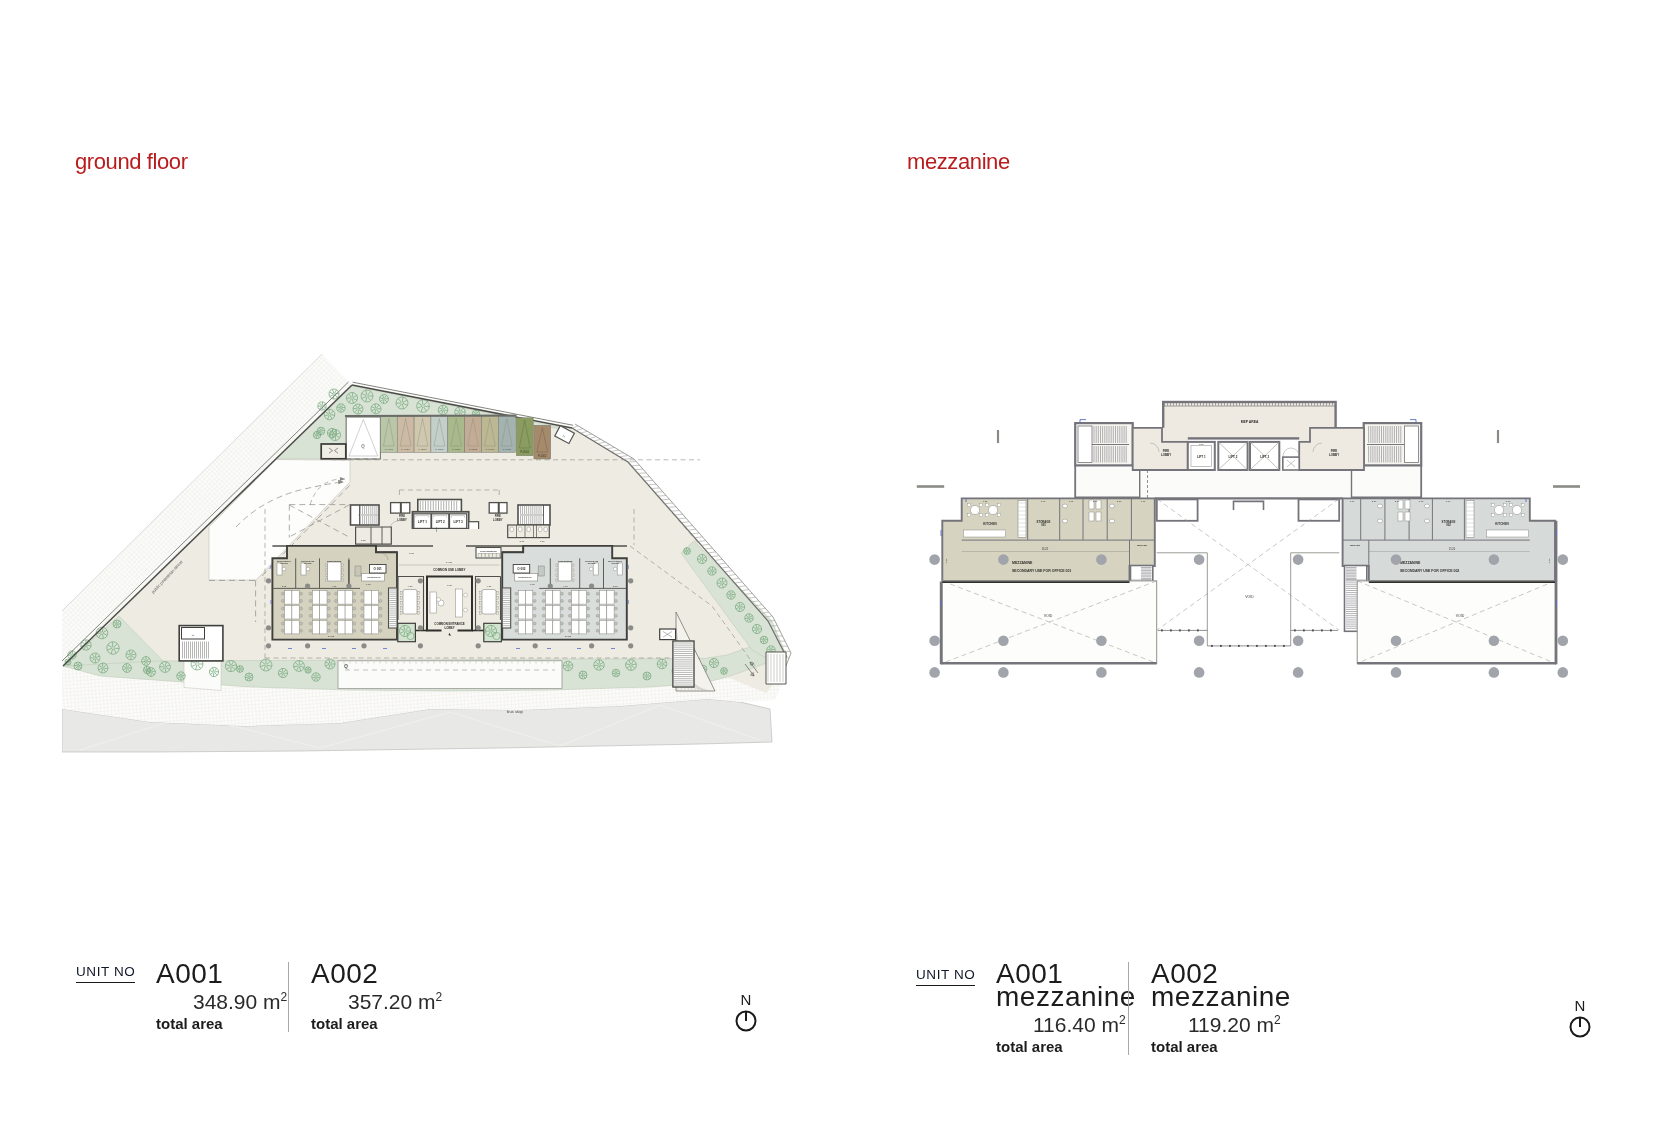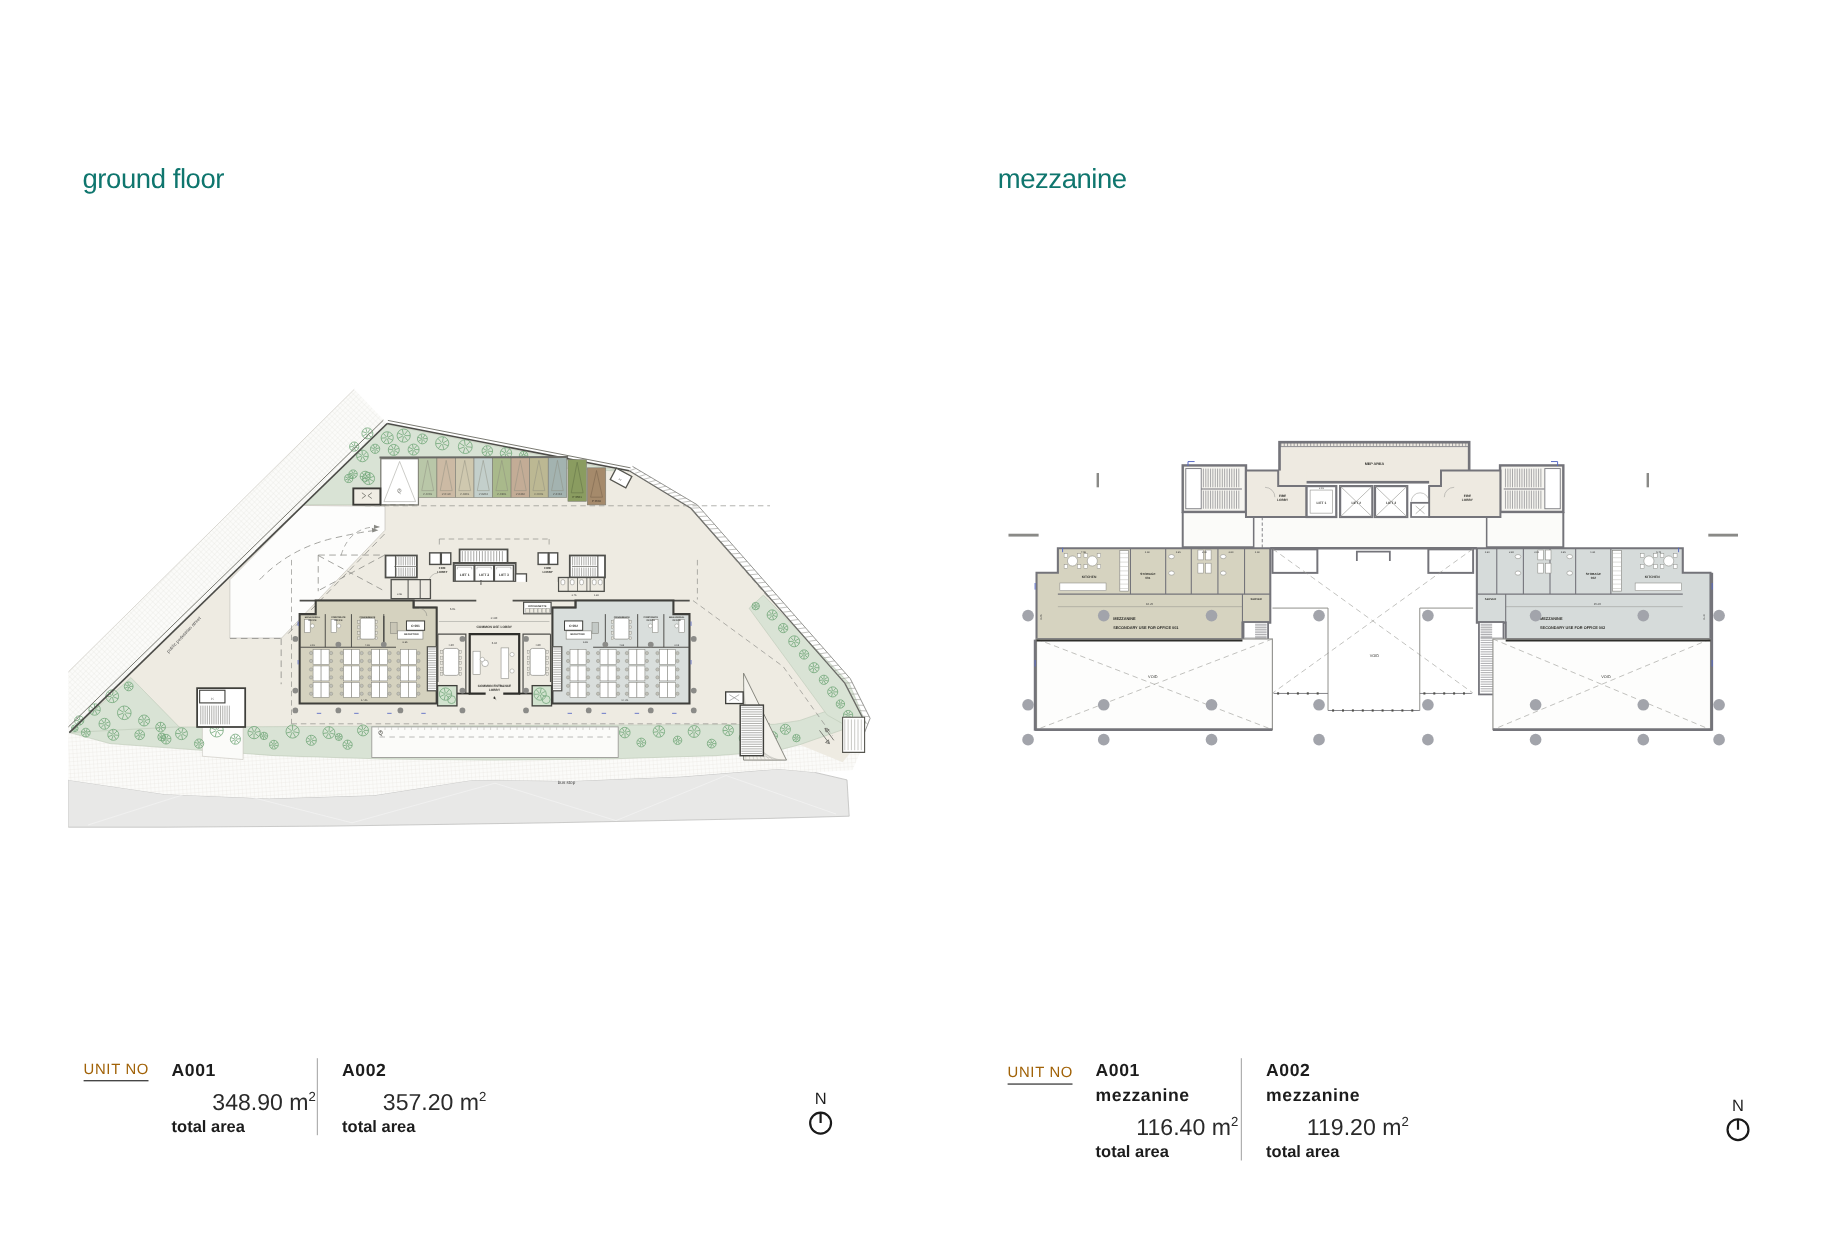--- a/index.html
+++ b/index.html
@@ -1,21 +1,21 @@
 <!DOCTYPE html>
 <html><head>
 <meta charset="utf-8">
 <style>
   html,body{margin:0;padding:0;background:#ffffff;}
   #page{position:relative;width:1663px;height:1134px;background:#ffffff;overflow:hidden;
         font-family:"Liberation Sans", sans-serif;color:#1c1c1c;}
-  .title{position:absolute;font-size:25px;font-weight:400;letter-spacing:-0.4px;color:#0f766e;}
-  .unitno{position:absolute;font-size:13.5px;letter-spacing:0.6px;color:#a16207;border-bottom:1px solid #1a1a1a;padding-bottom:3px;}
+  .title{position:absolute;font-size:22px;font-weight:400;letter-spacing:-0.4px;color:#b91c1c;}
+  .unitno{position:absolute;font-size:13.5px;letter-spacing:0.6px;color:#0f172a;border-bottom:1px solid #1a1a1a;padding-bottom:3px;}
   .ucol{position:absolute;}
-  .ucol .uid{font-size:16px;font-weight:700;letter-spacing:0.5px;line-height:23px;}
+  .ucol .uid{font-size:28px;font-weight:400;letter-spacing:0.5px;line-height:23px;}
   .ucol .area{font-size:21px;font-weight:400;color:#2a2a2a;margin-top:5px;margin-left:37px;}
   .ucol .area sup{font-size:12px;}
   .ucol .ta{font-size:15px;color:#1c1c1c;margin-top:1px;font-weight:bold;}
   .vrule{position:absolute;width:1px;background:#a8a8a8;}
   .north{position:absolute;width:40px;text-align:center;}
 </style>
 </head>
 <body>
 <div id="page">
 

